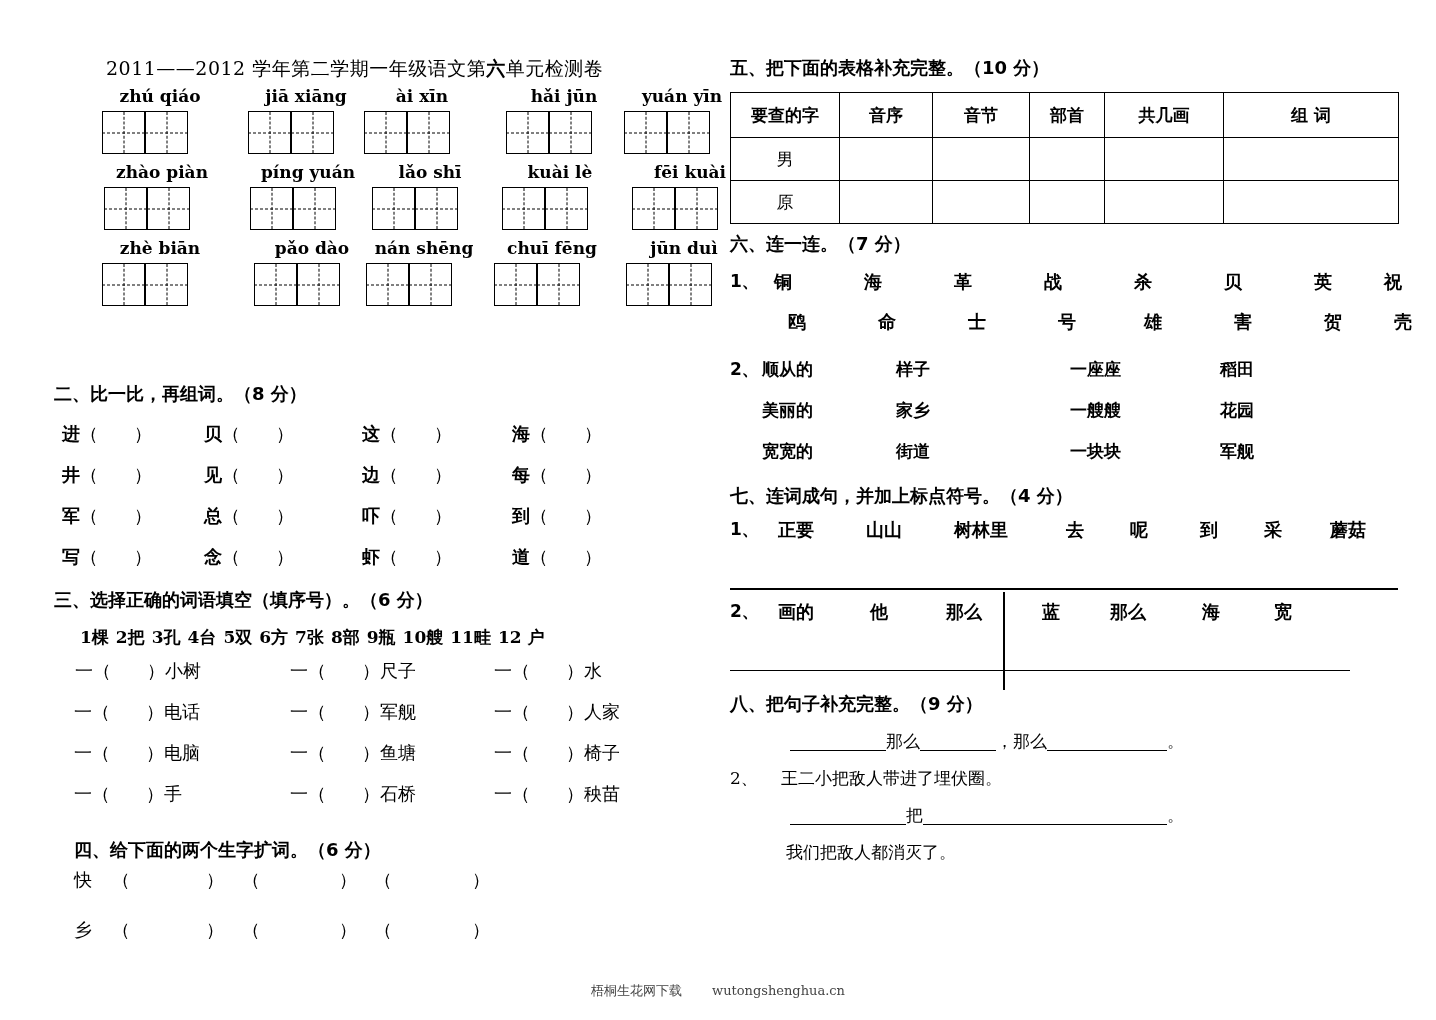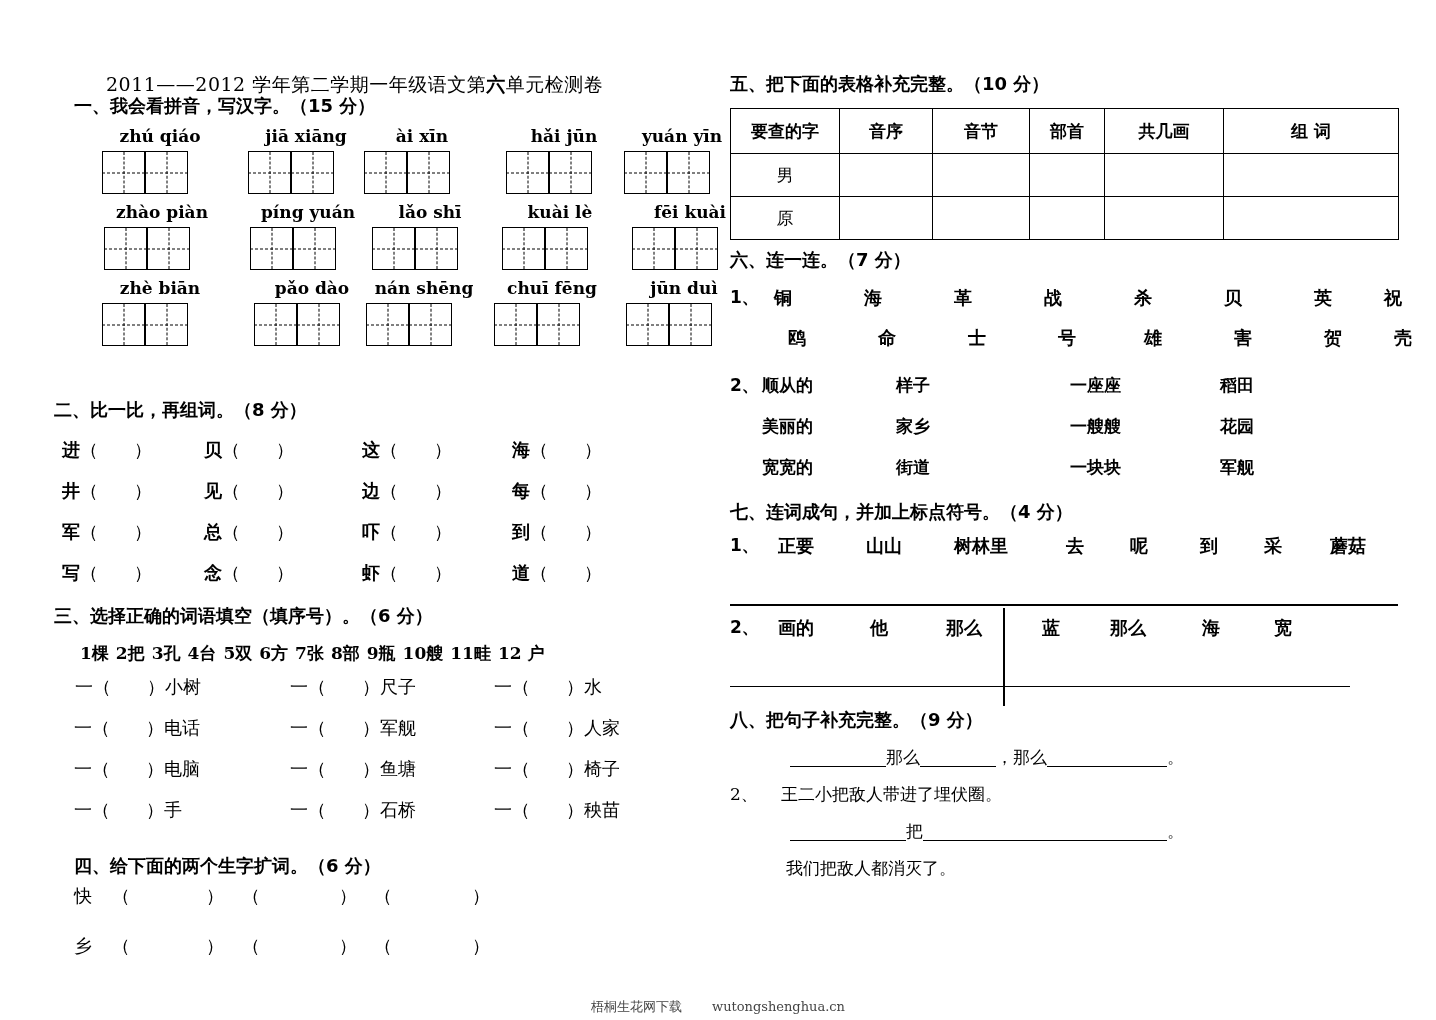--- a/index.html
+++ b/index.html
@@ -4,21 +4,21 @@
 <style>
   html,body{margin:0;padding:0;}
   body{
     width:1436px;height:1020px;
     background:#ffffff;
     font-family:"DejaVu Serif","Liberation Serif",serif;
     color:#000;
     position:relative;
     overflow:hidden;
   }
-  .page{position:relative;width:1436px;height:896px;margin-top:16px;}
+  .page{position:relative;width:1436px;height:896px;}
   .col-left{position:absolute;left:44px;top:0;width:680px;height:1020px;}
   .col-right{position:absolute;left:730px;top:0;width:668px;height:1020px;}
 
   .doc-title{
     font-size:19px;letter-spacing:.5px;
     margin:0;padding-top:56px;padding-left:62px;
     white-space:nowrap;
     font-family:"DejaVu Serif","Liberation Serif",serif;
   }
   .doc-title b{font-family:"DejaVu Sans","Liberation Sans",sans-serif;font-weight:bold;}
@@ -136,21 +136,20 @@
 </head>
 <body>
 
 <div class="page">
 
   <div class="col-left">
 
     <div class="doc-title"><span>2011——2012 学年第二学期一年级语文第</span><b>六</b><span>单元检测卷</span></div>
 
     <div class="s1">
-      <div class="sec-head">一、我会看拼音，写汉字。（15 分）</div>
       <div id="s1rows">
           <div class="pyrow">
             <div class="pycell" style="left: 58px; width: 116px;">
               <div class="pylabel">zhú  qiáo</div>
               <div class="tzg">
                 <div class="tzbox"></div>
                 <div class="tzbox"></div>
               </div>
             </div>
             <div class="pycell" style="left: 204px; width: 116px;">

